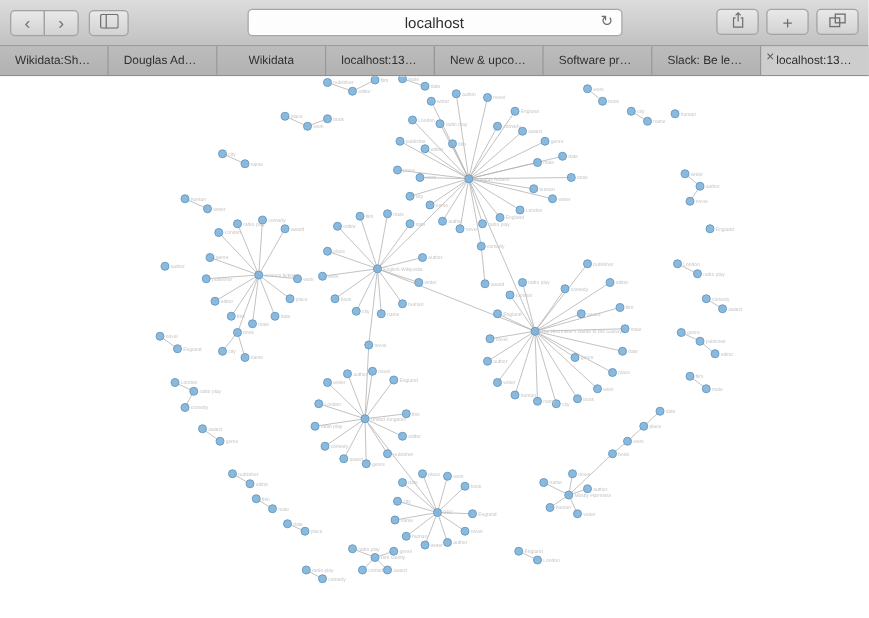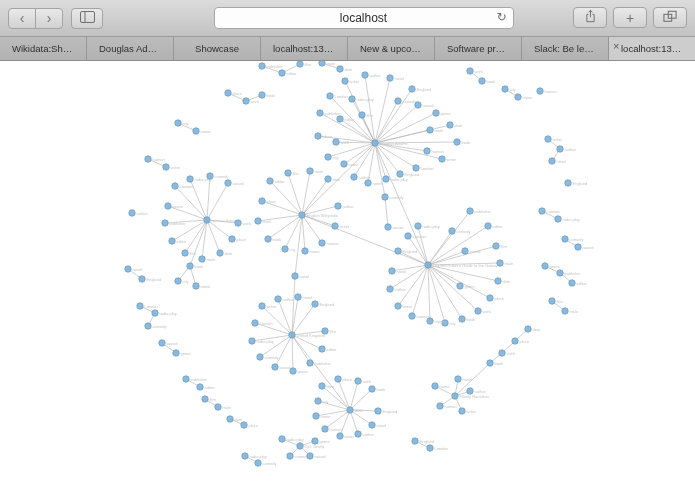--- a/index.html
+++ b/index.html
@@ -30,21 +30,21 @@
   .nav-btn.single{border-radius:4px;width:32px;}
   .ext-btn{
     width:20px;height:20px;display:flex;align-items:center;justify-content:center;
     background:none;border:none;padding:0;margin-left:120px;
   }
   .address{
     position:absolute;left:50%;top:7px;transform:translateX(-50%);
     box-sizing:border-box;width:300px;height:22px;
     background:#fdfdfd;border:1px solid #a6a6a6;border-radius:4px;
     display:flex;align-items:center;justify-content:center;
-    font-size:12px;color:#2e2e2e;margin-left:16px;
+    font-size:12px;color:#2e2e2e;
   }
   .address .refresh{
     position:absolute;right:6px;top:2px;font-size:12px;color:#6f6f6f;cursor:default;
   }
   .right-group{position:absolute;right:8px;top:7px;display:flex;gap:6px;}
   .right-group .nav-btn{width:34px;border-radius:4px;}
 
   
   .tabbar{
     height:23px;flex:0 0 23px;display:flex;
@@ -125,21 +125,21 @@
   </div>
 
   <div class="tabbar" id="tabbar">
       <div class="tab">
         <span class="tlabel">Wikidata:Showcase items - Wikidata</span>
       </div>
       <div class="tab">
         <span class="tlabel">Douglas Adams - Wikidata</span>
       </div>
       <div class="tab">
-        <span class="tlabel">Showcase</span>
+        <span class="tlabel">Wikidata</span>
       </div>
       <div class="tab">
         <span class="tlabel">localhost:13548/session/viewhtml…</span>
       </div>
       <div class="tab">
         <span class="tlabel">New &amp; upcoming hackthons - Devpo…</span>
       </div>
       <div class="tab">
         <span class="tlabel">Software projects from hackathons -…</span>
       </div>

